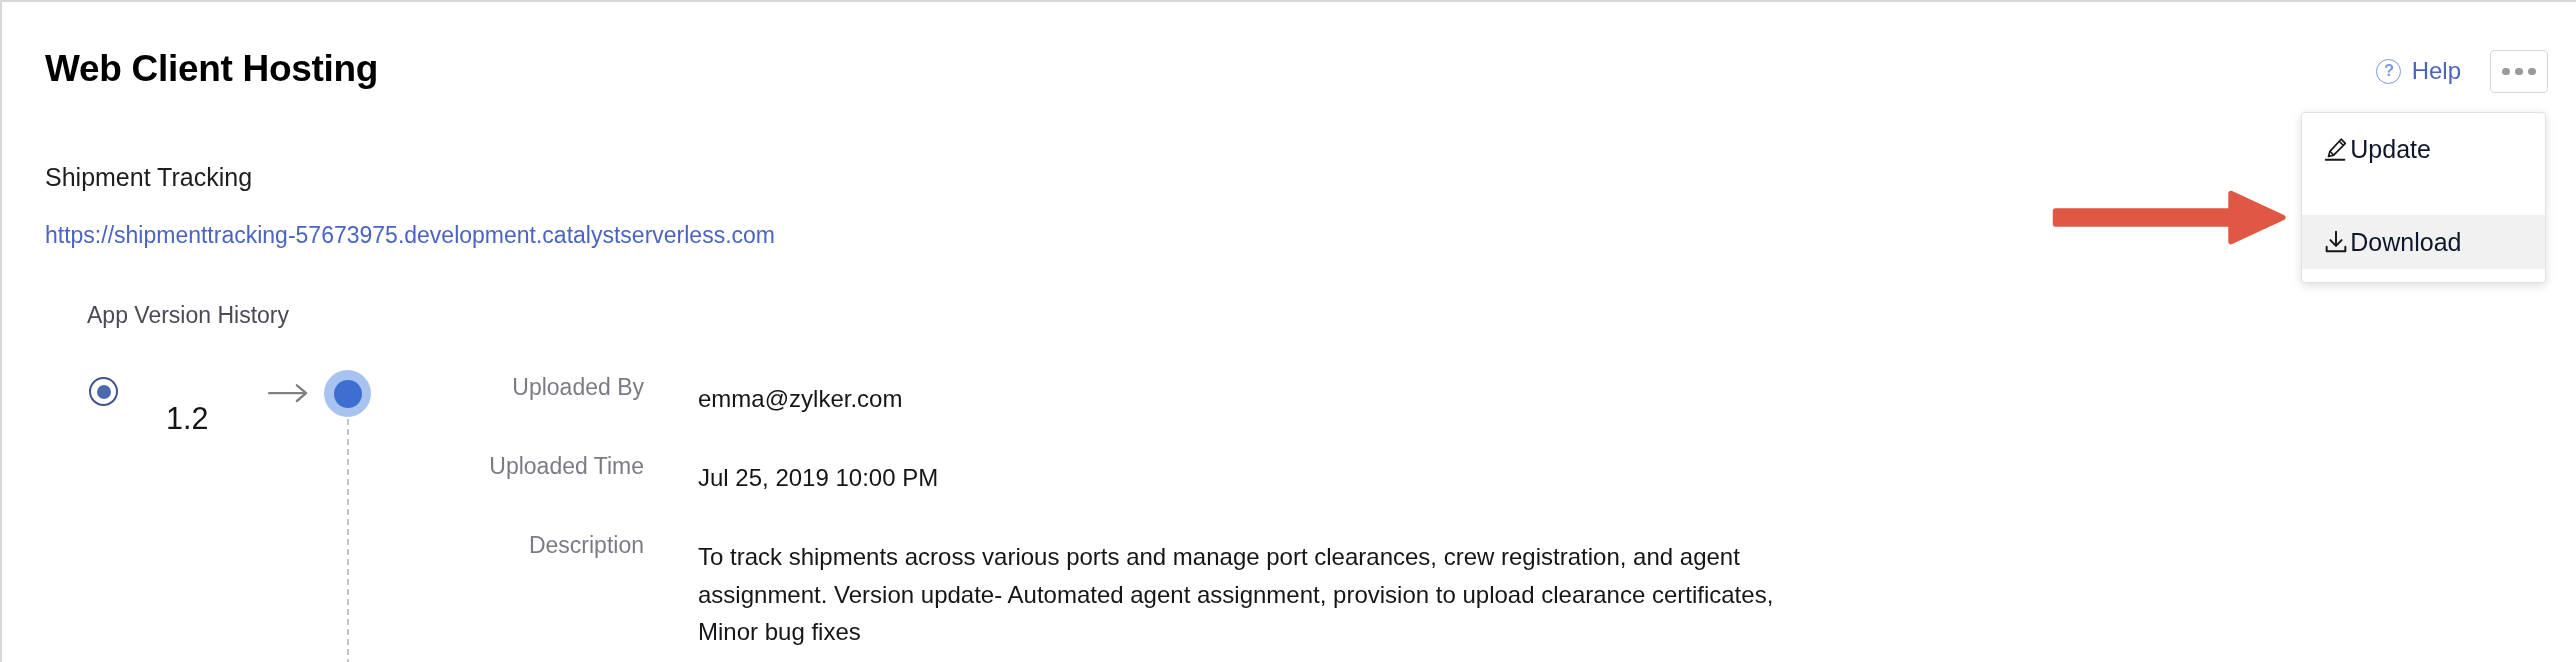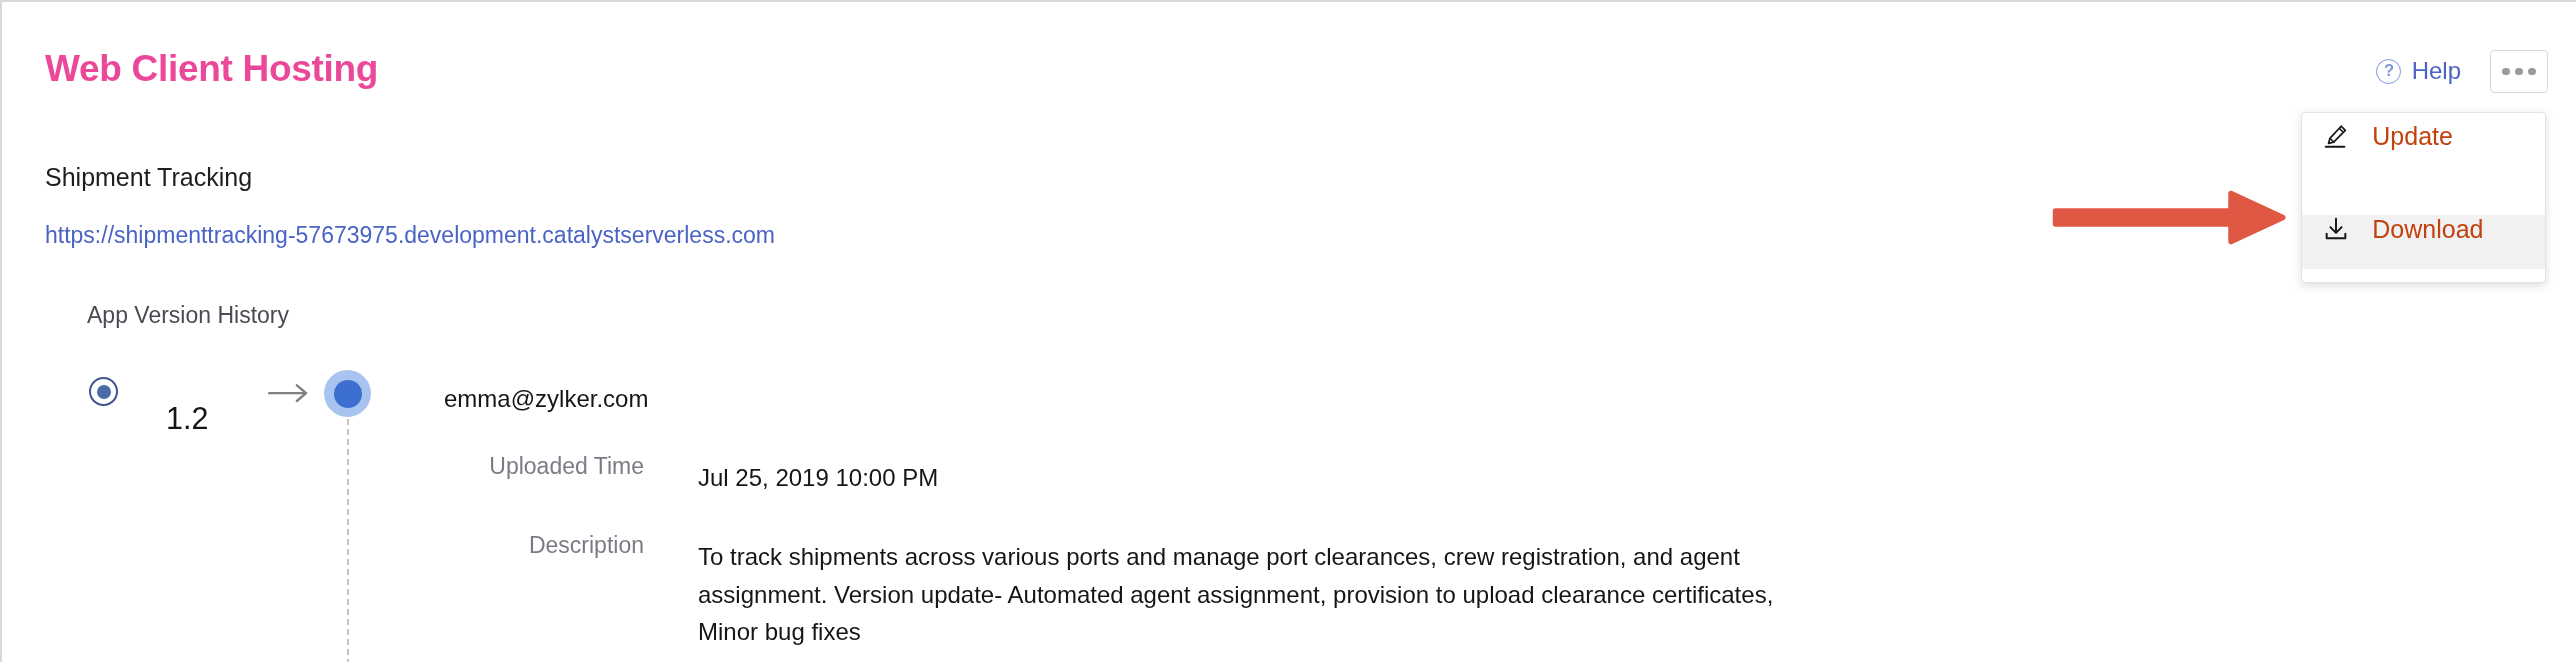--- a/index.html
+++ b/index.html
@@ -22,21 +22,21 @@
     overflow: hidden;
   }
 
   
   #page-title {
     position: absolute;
     left: 43px;
     top: 46px;
     font-size: 37px;
     font-weight: bold;
-    color: #ec4899;
+    color: #000000;
     letter-spacing: -0.3px;
     white-space: nowrap;
   }
 
   
   #help-link {
     position: absolute;
     right: 115px;
     top: 55px;
     display: flex;
@@ -92,26 +92,25 @@
     width: 245px;
     background: #ffffff;
     border: 0.9px solid #e2e2e2;
     border-radius: 3.7px;
     box-shadow: 0 2.8px 9.2px rgba(0,0,0,0.13);
     padding: 9.2px 0 13px 0;
     z-index: 30;
   }
   .menu-item {
     display: flex;
-    align-items: flex-start;
+    align-items: center;
     height: 54px;
     padding-left: 20.3px;
-    gap: 22px;
     font-size: 25px;
-    color: #c2410c;
+    color: #0f172a;
     cursor: pointer;
     white-space: nowrap;
   }
   .menu-item.highlighted { background: #f1f1f1; margin-top: 39px; }
   .menu-item .mi-icon {
     width: 28px;
     height: 28px;
     display: flex;
     align-items: center;
     justify-content: center;
@@ -328,20 +327,21 @@
   </div>
 
   <div id="timeline-line"></div>
   <div id="timeline-node">
     <span class="core"></span>
   </div>
 
   <div id="details">
 
     <div class="detail-row">
+      <div class="detail-label">Uploaded By</div>
       <div class="detail-value">emma@zylker.com</div>
     </div>
 
     <div class="detail-row">
       <div class="detail-label">Uploaded Time</div>
       <div class="detail-value">Jul 25, 2019 10:00 PM</div>
     </div>
 
     <div class="detail-row">
       <div class="detail-label">Description</div>

